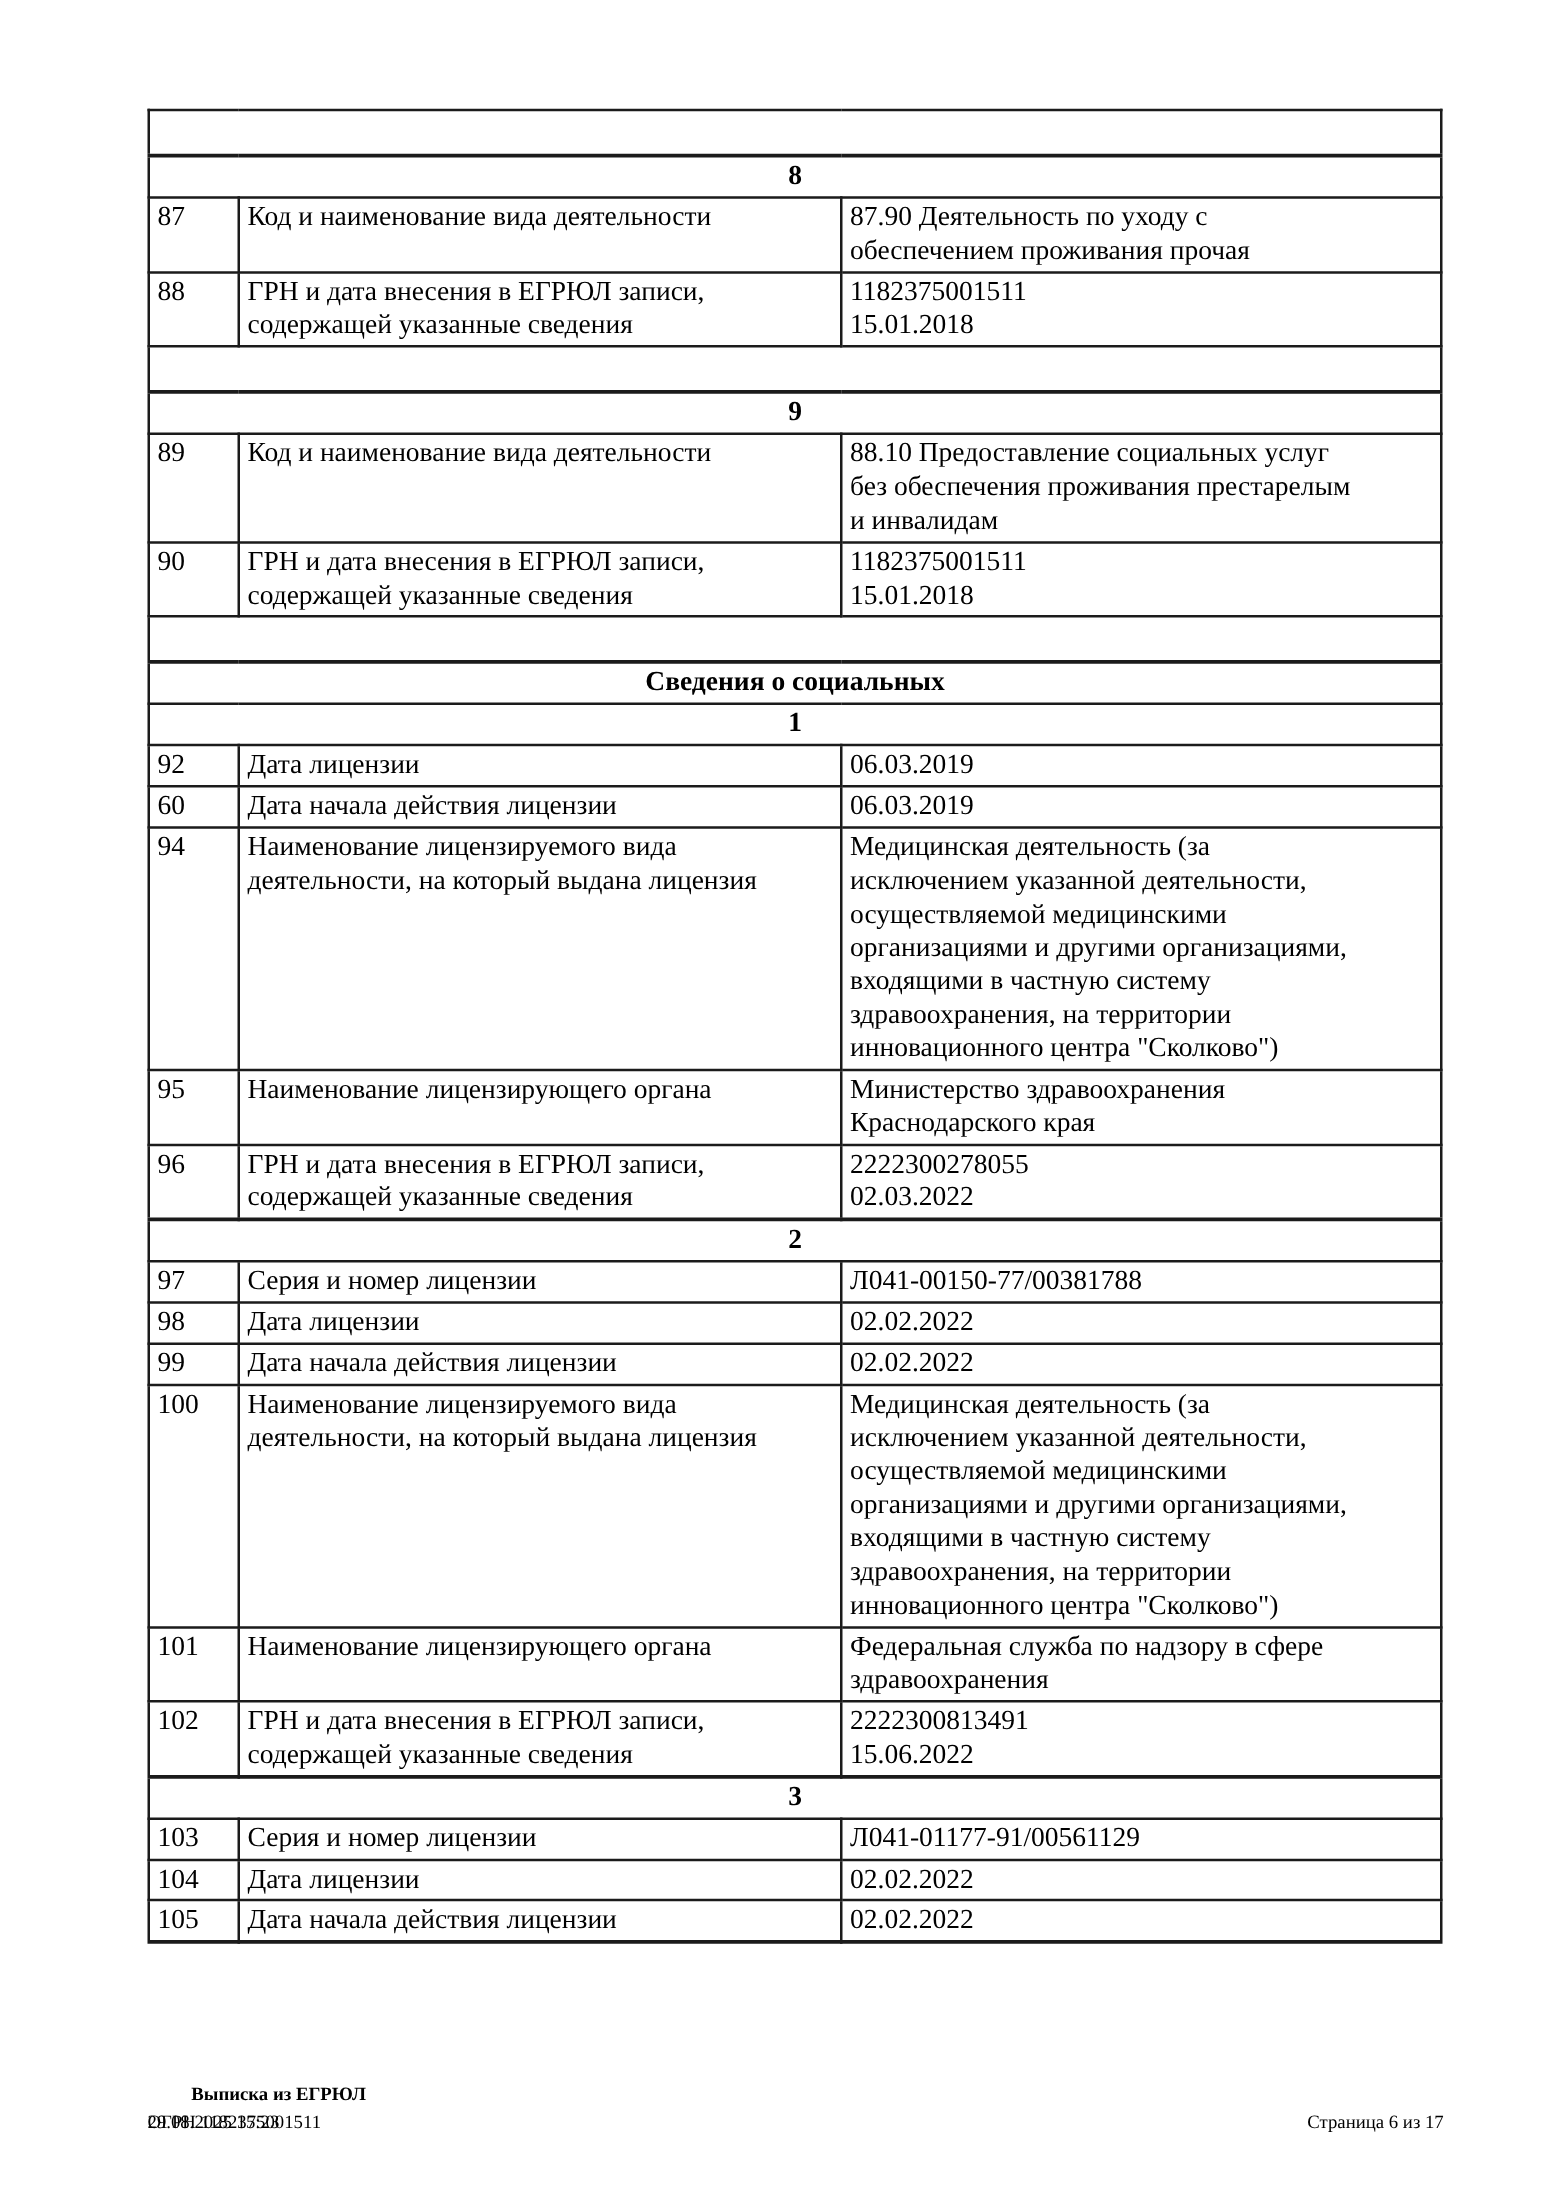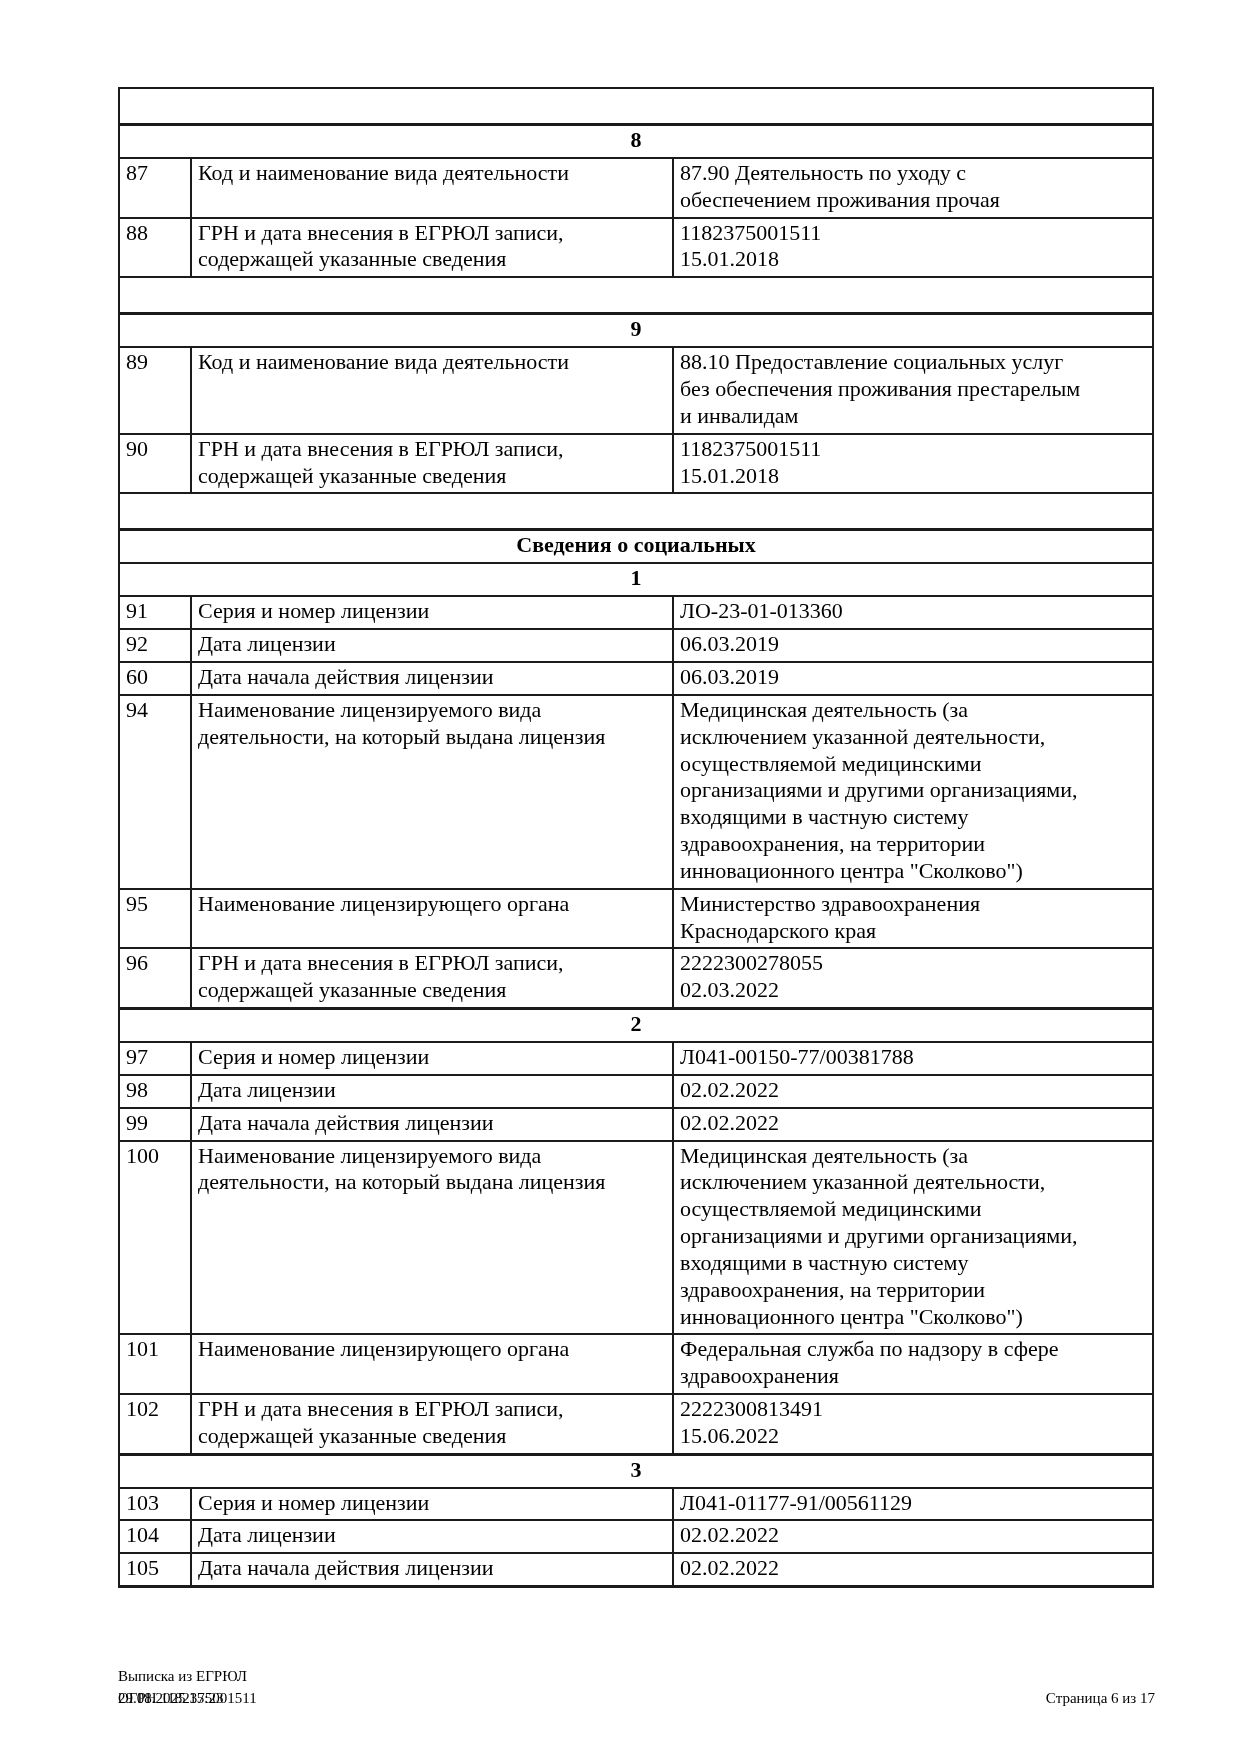--- a/index.html
+++ b/index.html
@@ -44,21 +44,21 @@
   }
   tr.thick-top td { border-top: 3px solid #1b1b1b; }
   .footer {
     position: absolute;
     left: 118px;
     right: 72px;
     top: 1666px;
     font-size: 15px;
     line-height: 1.45;
   }
-  .footer-line1 { font-weight: normal; }
+  .footer-line1 { font-weight: bold; margin-left: 35px; }
   .footer-line2 {
     position: relative;
     width: 100%;
   }
   .footer-center {
     position: absolute;
     left: 0; right: 0;
     text-align: left;
   }
   .footer-right {
@@ -119,25 +119,20 @@
         <tr class="row-spacer">
           <td colspan="3"></td>
         </tr>
         <tr class="row-header thick-top">
           <td colspan="3">Сведения о социальных</td>
         </tr>
         <tr class="row-header">
           <td colspan="3">1</td>
         </tr>
         <tr class="row-data">
-          <td class="cell-num">91</td>
-          <td class="cell-label">Серия и номер лицензии</td>
-          <td class="cell-val">ЛО-23-01-013360</td>
-        </tr>
-        <tr class="row-data">
           <td class="cell-num">92</td>
           <td class="cell-label">Дата лицензии</td>
           <td class="cell-val">06.03.2019</td>
         </tr>
         <tr class="row-data">
           <td class="cell-num">60</td>
           <td class="cell-label">Дата начала действия лицензии</td>
           <td class="cell-val">06.03.2019</td>
         </tr>
         <tr class="row-data">

